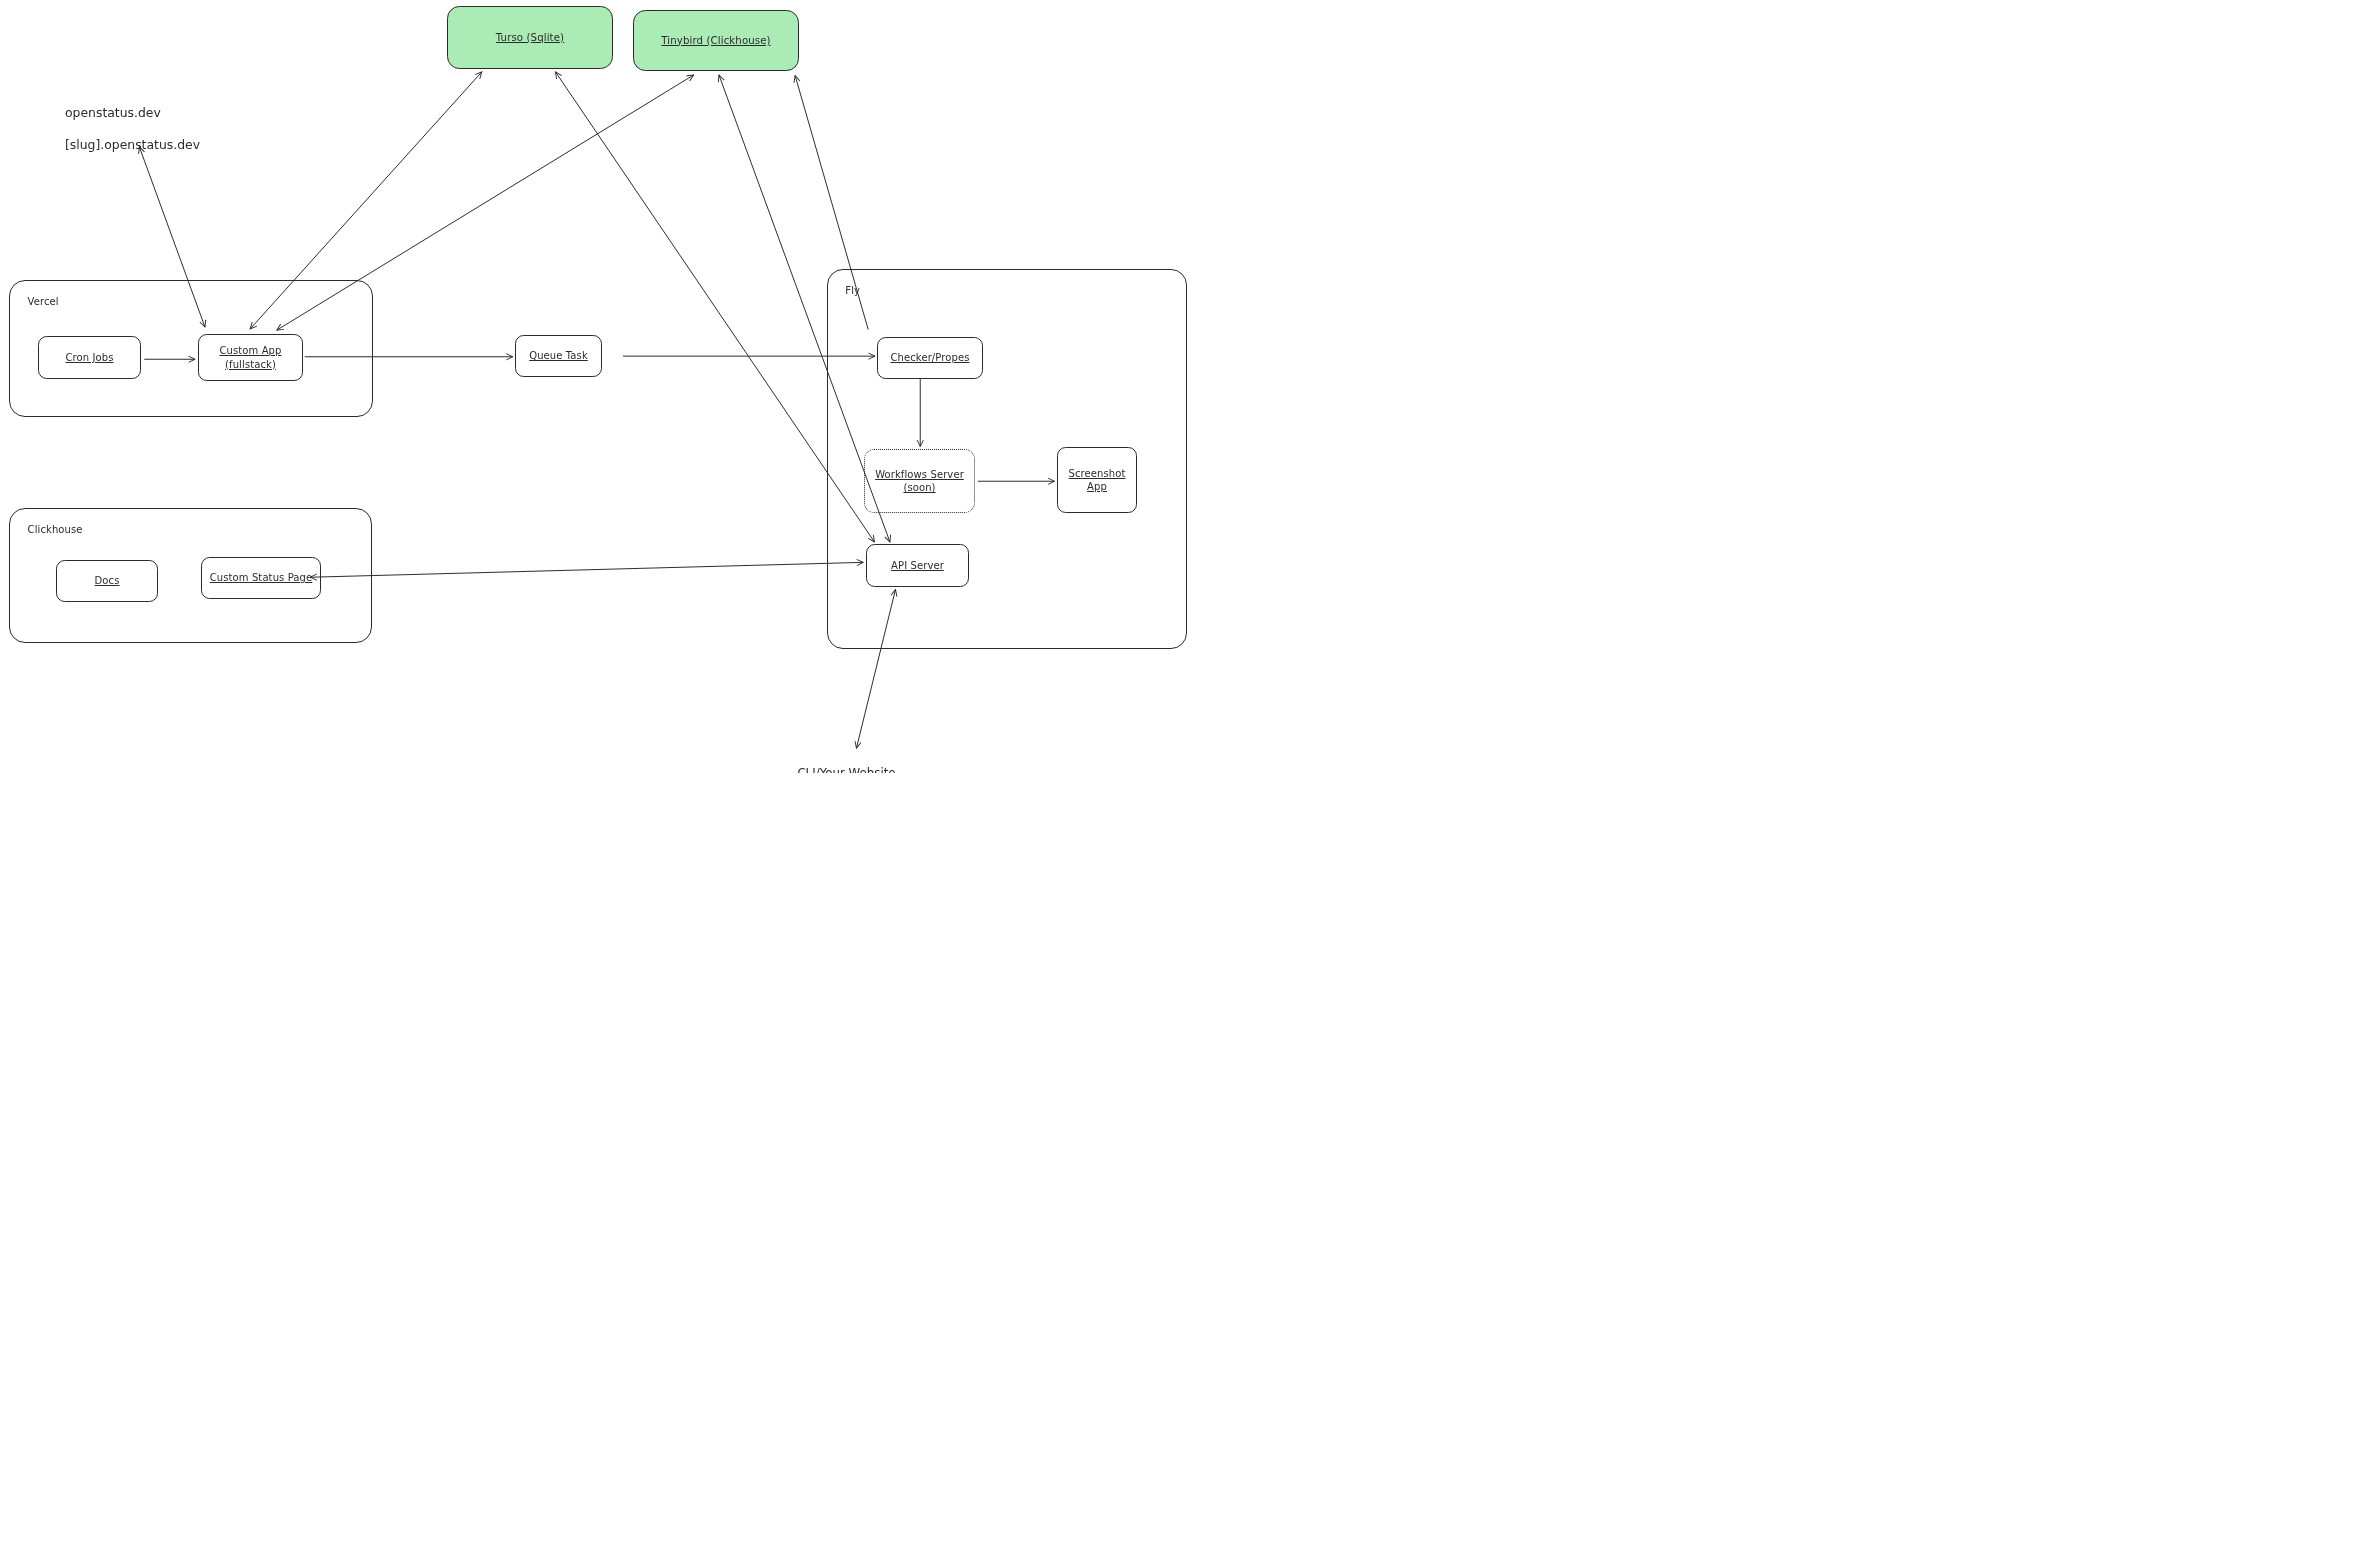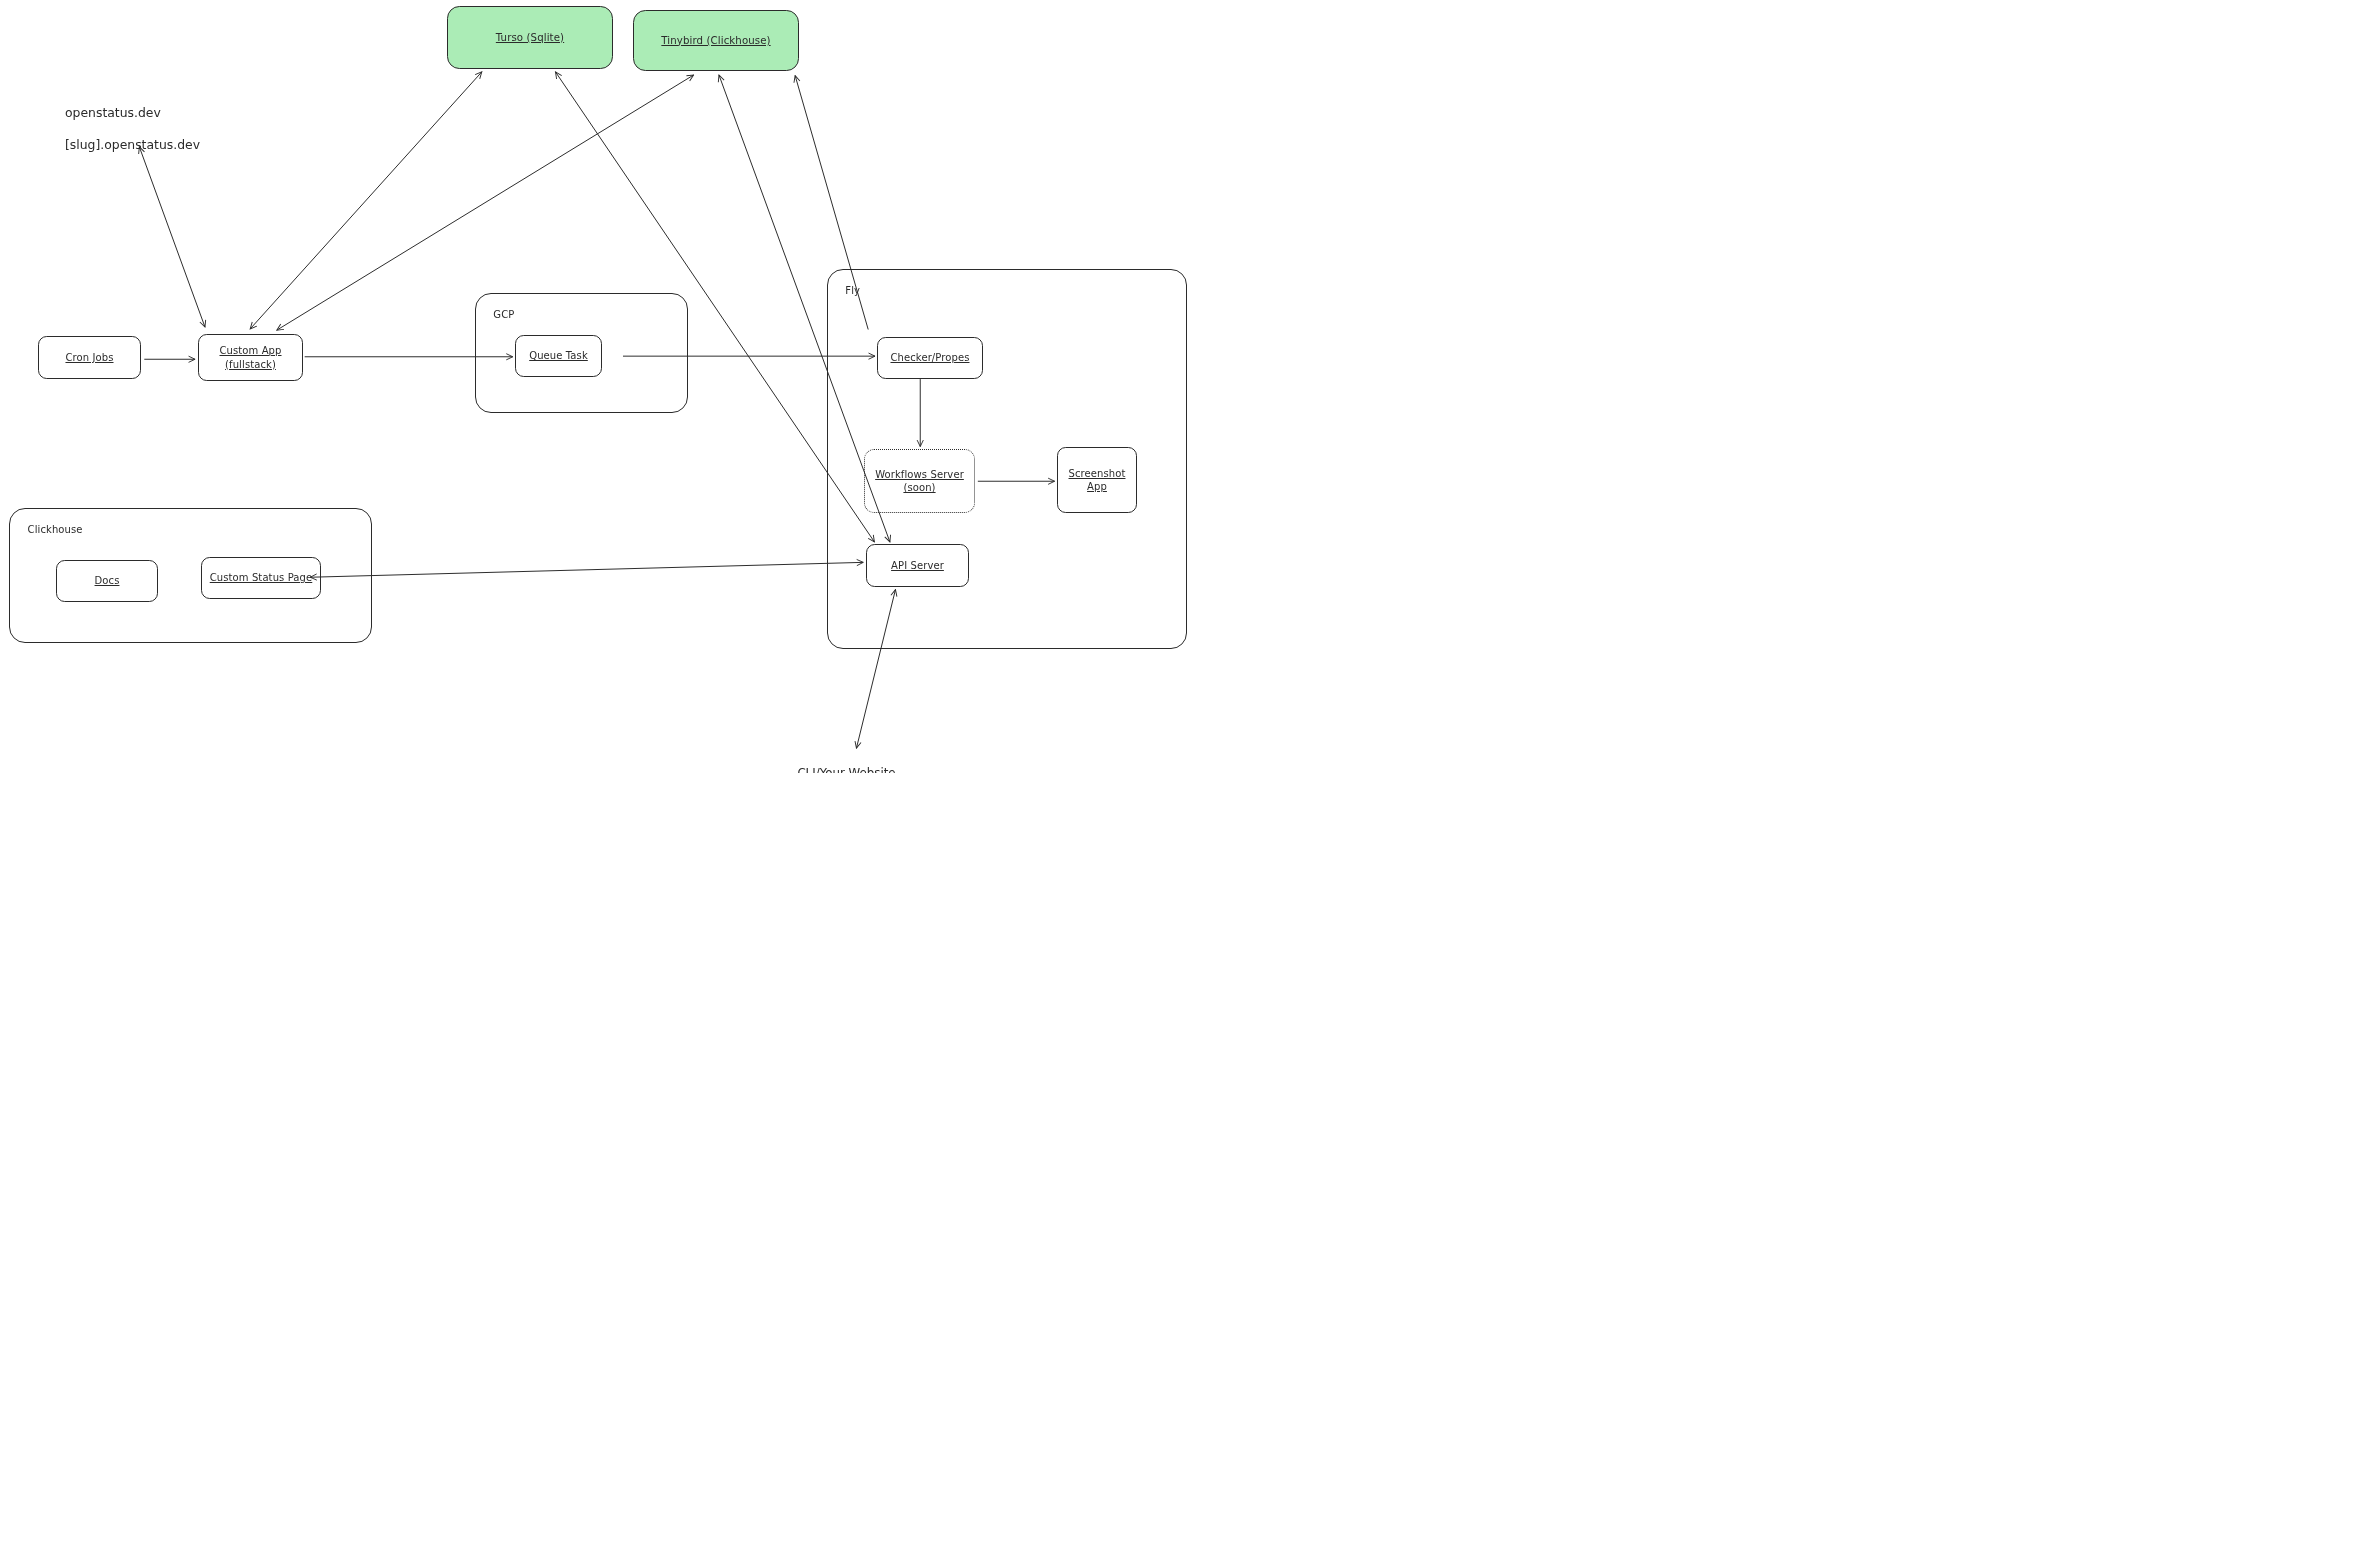--- a/index.html
+++ b/index.html
@@ -78,24 +78,24 @@
     stroke:var(--stroke);
     stroke-width:1.6;
     fill:none;
   }
 </style>
 </head>
 <body>
 
 <div class="stage">
 
+  <div class="container-box" style="left:9.3px;top:280px;width:362px;height:135px;">
+    <span class="container-label">Vercel</span>
+  </div>
 
-  <div class="container-box" style="left:475px;top:293px;width:211px;height:118px;">
-    <span class="container-label">GCP</span>
-  </div>
 
   <div class="container-box" style="left:827px;top:269px;width:358px;height:378px;">
     <span class="container-label">Fly</span>
   </div>
 
   <div class="container-box" style="left:9.3px;top:508px;width:361px;height:133px;">
     <span class="container-label">Clickhouse</span>
   </div>
 
   <div class="node db" style="left:447px;top:6.2px;width:166px;height:63px;">

